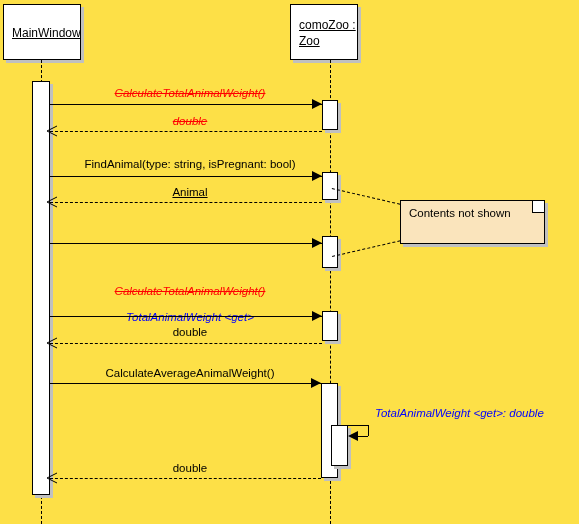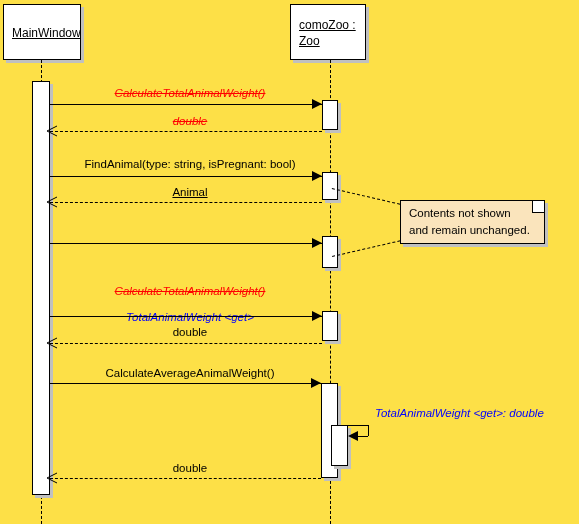--- a/index.html
+++ b/index.html
@@ -130,21 +130,21 @@
 </style>
 </head>
 <body>
 
 <div id="diagram">
 
   <div class="actor-box" style="left:3px; top:4px; width:78px; height:56px;">
     <span class="actor-line" style="margin-top:14px;">MainWindow</span>
   </div>
 
-  <div class="actor-box" style="left:290px; top:4px; width:76px; height:56px;">
+  <div class="actor-box" style="left:290px; top:4px; width:68px; height:56px;">
     <span class="actor-line" style="margin-top:6px;">comoZoo :</span>
     <span class="actor-line">Zoo</span>
   </div>
 
   <div class="lifeline" style="left:41px; top:60px; height:464px;"></div>
   <div class="lifeline" style="left:330px; top:60px; height:464px;"></div>
 
   <div class="activation" style="left:32px; top:81px; width:18px; height:414px;"></div>
 
   <div class="activation" style="left:322px; top:100px; width:16px; height:30px;"></div>
@@ -173,21 +173,20 @@
   <svg class="arrow-open" style="left:46px; top:196px;" viewBox="0 0 12 12">
     <path d="M 11 1 L 1 6 L 11 11" fill="none" stroke="#000000" stroke-width="1"></path>
   </svg>
 
   <div class="msg-line" style="left:50px; top:243px; width:272px;"></div>
   <div class="arrow-solid" style="left:312px; top:238px;"></div>
 
   <div class="note" style="left:400px; top:200px; width:145px; height:44px;">
     <span class="note-fold"></span>
     <span class="note-text">Contents not shown</span>
-    <span class="note-text">and remain unchanged.</span>
   </div>
   <div class="anchor" style="left:332px; top:188px; width:70px; transform:rotate(13deg);"></div>
   <div class="anchor" style="left:332px; top:256px; width:70px; transform:rotate(-13deg);"></div>
 
   <div class="msg-label center lbl-red" style="left:190px; top:284px;">CalculateTotalAnimalWeight()</div>
   <div class="msg-label center lbl-blue" style="left:190px; top:310px;">TotalAnimalWeight &lt;get&gt;</div>
   <div class="msg-line" style="left:50px; top:316px; width:272px;"></div>
   <div class="arrow-solid" style="left:312px; top:311px;"></div>
 
   <div class="msg-label center" style="left:190px; top:325px;">double</div>

